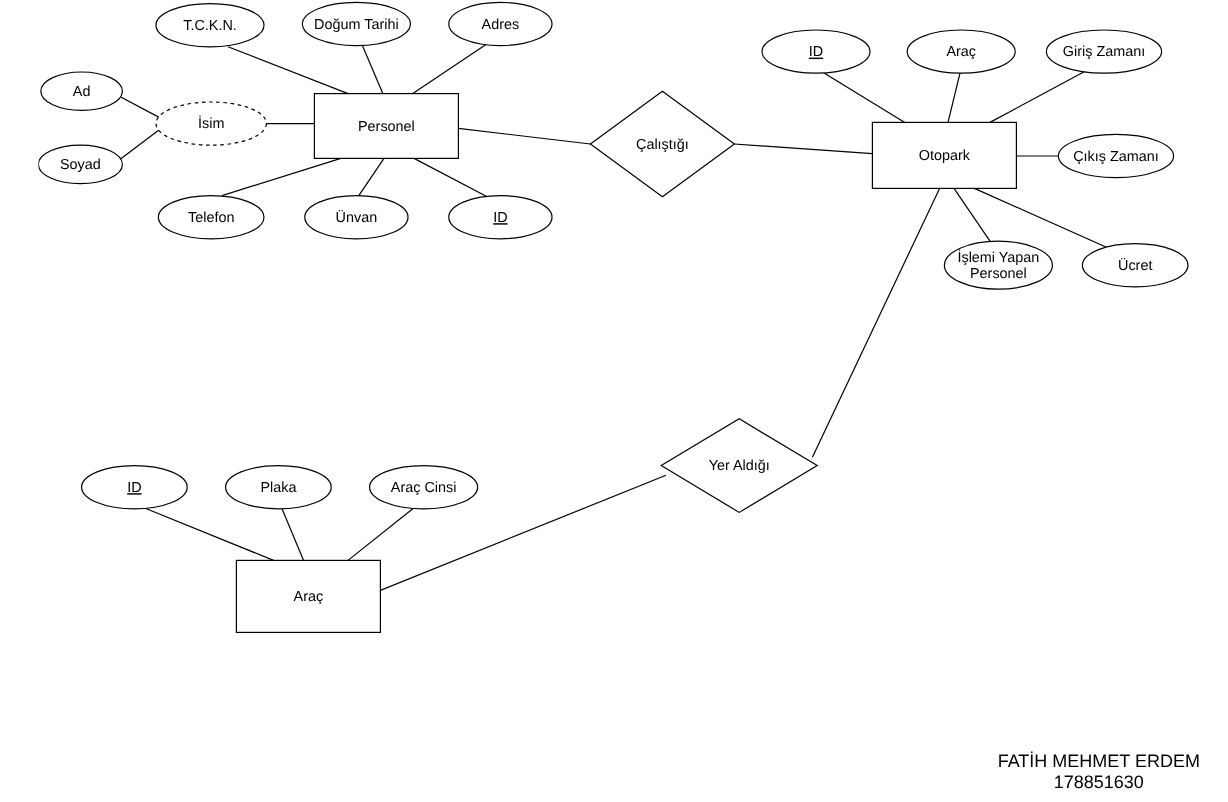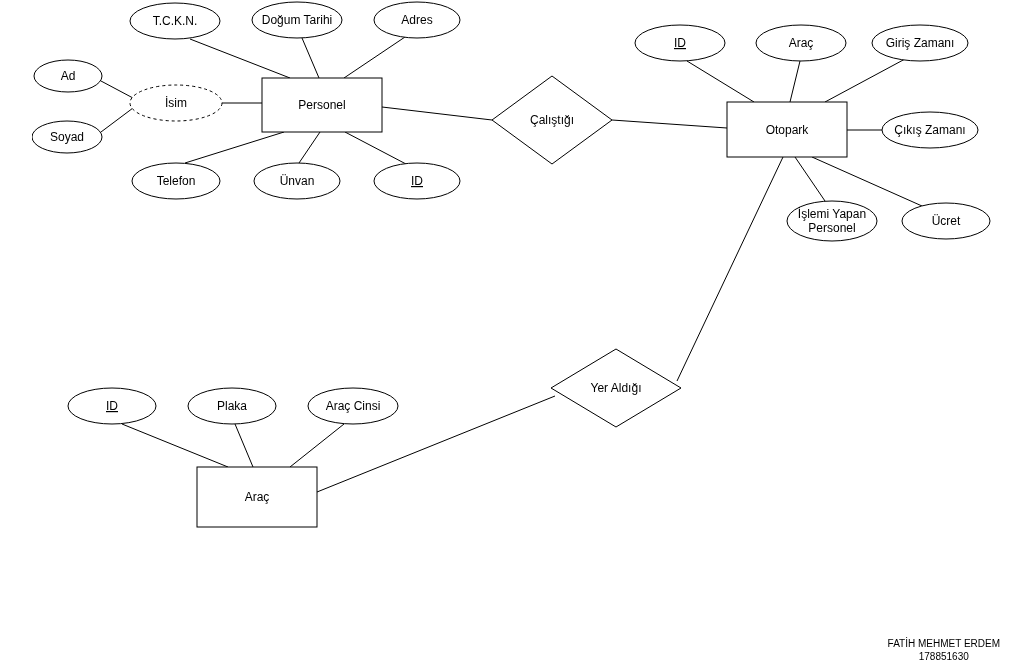--- a/index.html
+++ b/index.html
@@ -22,21 +22,21 @@
   svg text {
     font-family: "Liberation Sans", "DejaVu Sans", sans-serif;
     font-size: 12px;
     fill: #000000;
   }
   .signature {
     position: absolute;
     right: 55px;
     bottom: 5px;
     text-align: center;
-    font-size: 10px;
+    font-size: 15px;
     color: #000000;
     line-height: 1.25;
   }
 </style>
 </head>
 <body>
 
 <div id="canvas">
   <svg id="diagram-svg" width="1023" height="668" viewBox="0 0 1023 668">
       <line x1="158" y1="39" x2="258" y2="78" stroke="#000000" stroke-width="1"></line>

